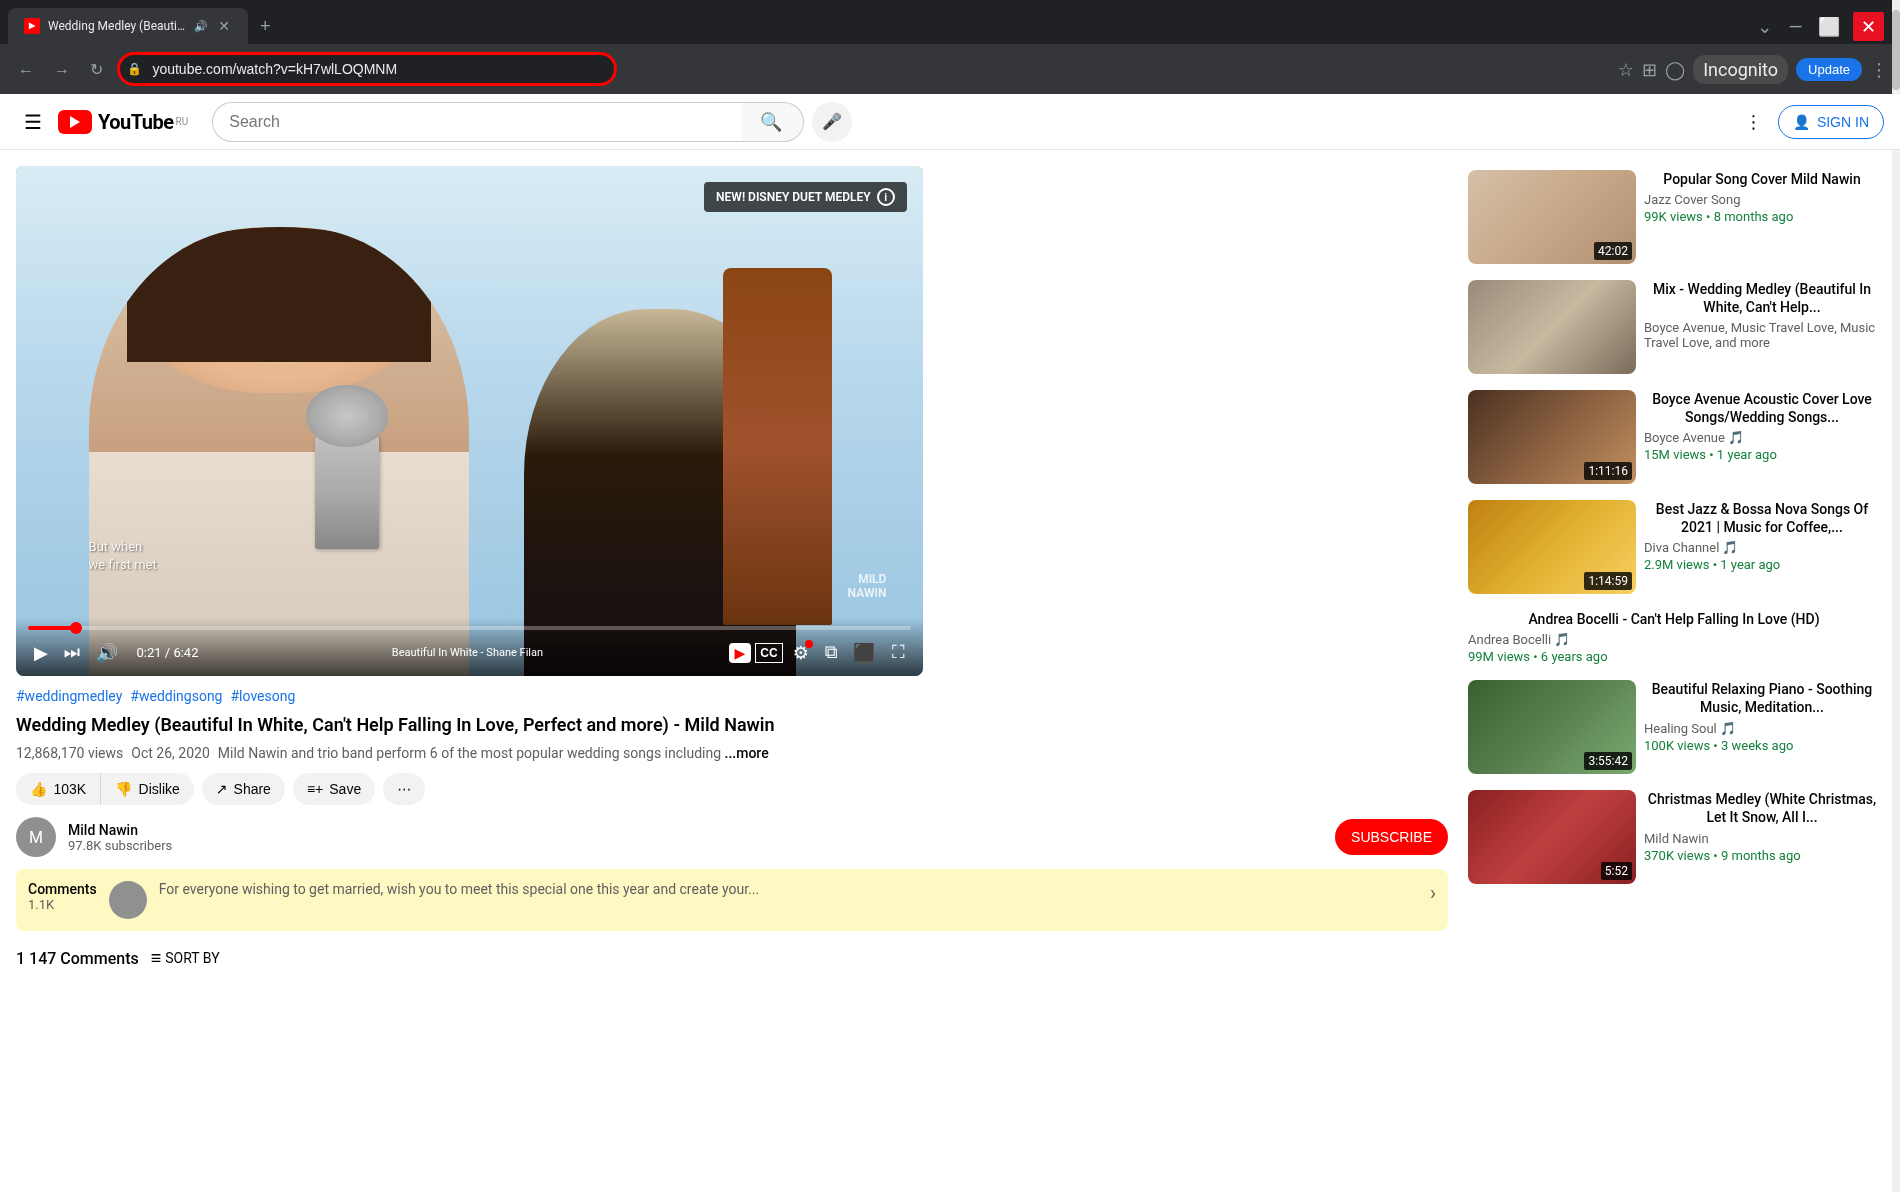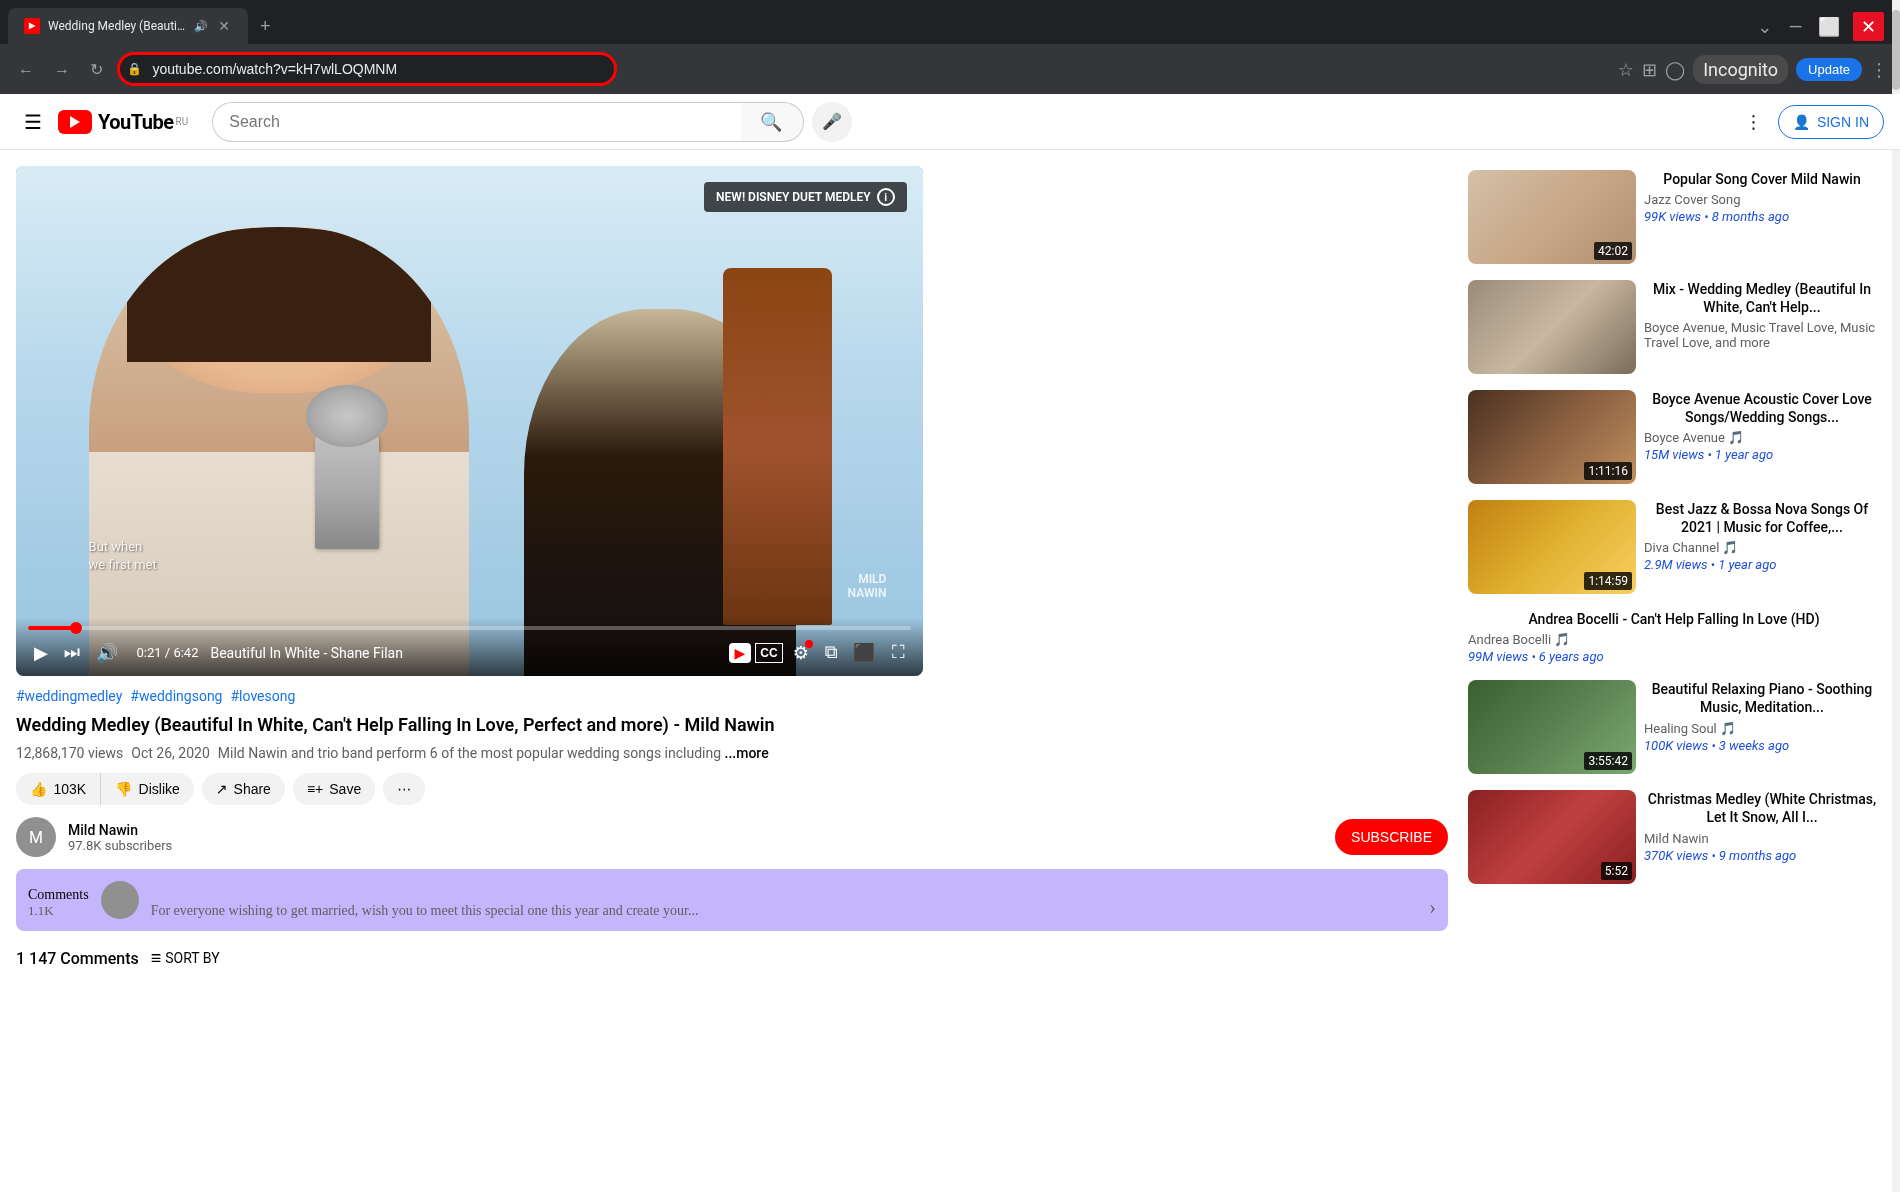--- a/index.html
+++ b/index.html
@@ -390,23 +390,24 @@
       display: flex;
       align-items: center;
     }
     .yt-time-display {
       font-size: 13px;
       color: #fff;
       margin: 0 8px;
       white-space: nowrap;
     }
     .yt-chapter-name {
-      font-size: 14px;
+      font-size: 11px;
       color: #fff;
       flex: 1;
+      text-align: center;
     }
     .yt-ctrl-right {
       margin-left: auto;
       display: flex;
       align-items: center;
       gap: 4px;
     }
     .yt-settings-badge {
       position: relative;
     }
@@ -529,27 +530,26 @@
       border: none;
       border-radius: 18px;
       padding: 10px 16px;
       font-size: 14px;
       font-weight: 500;
       cursor: pointer;
     }
 
     .yt-comments-preview {
       display: flex;
-      align-items: flex-end;
-      background: #c4b5fd;
+      align-items: flex-start;
+      background: #fef9c3;
       border-radius: 8px;
       padding: 12px;
       gap: 12px;
       cursor: pointer;
-      font-family: Liberation Serif, serif;
     }
     .yt-comments-meta {
       display: flex;
       flex-direction: column;
     }
     .yt-comments-label {
       font-size: 14px;
       font-weight: 500;
       color: #030303;
     }
@@ -646,22 +646,21 @@
       margin-bottom: 4px;
       text-align: center;
     }
     .yt-sidebar-channel {
       font-size: 13px;
       color: #606060;
       margin-bottom: 2px;
     }
     .yt-sidebar-stats {
       font-size: 13px;
-      color: #1d4ed8;
-      font-style: italic;
+      color: #15803d;
     }
 
     
     .yt-scrollbar {
       position: fixed;
       right: 0;
       top: 0;
       bottom: 0;
       width: 8px;
       background: #f1f1f1;

